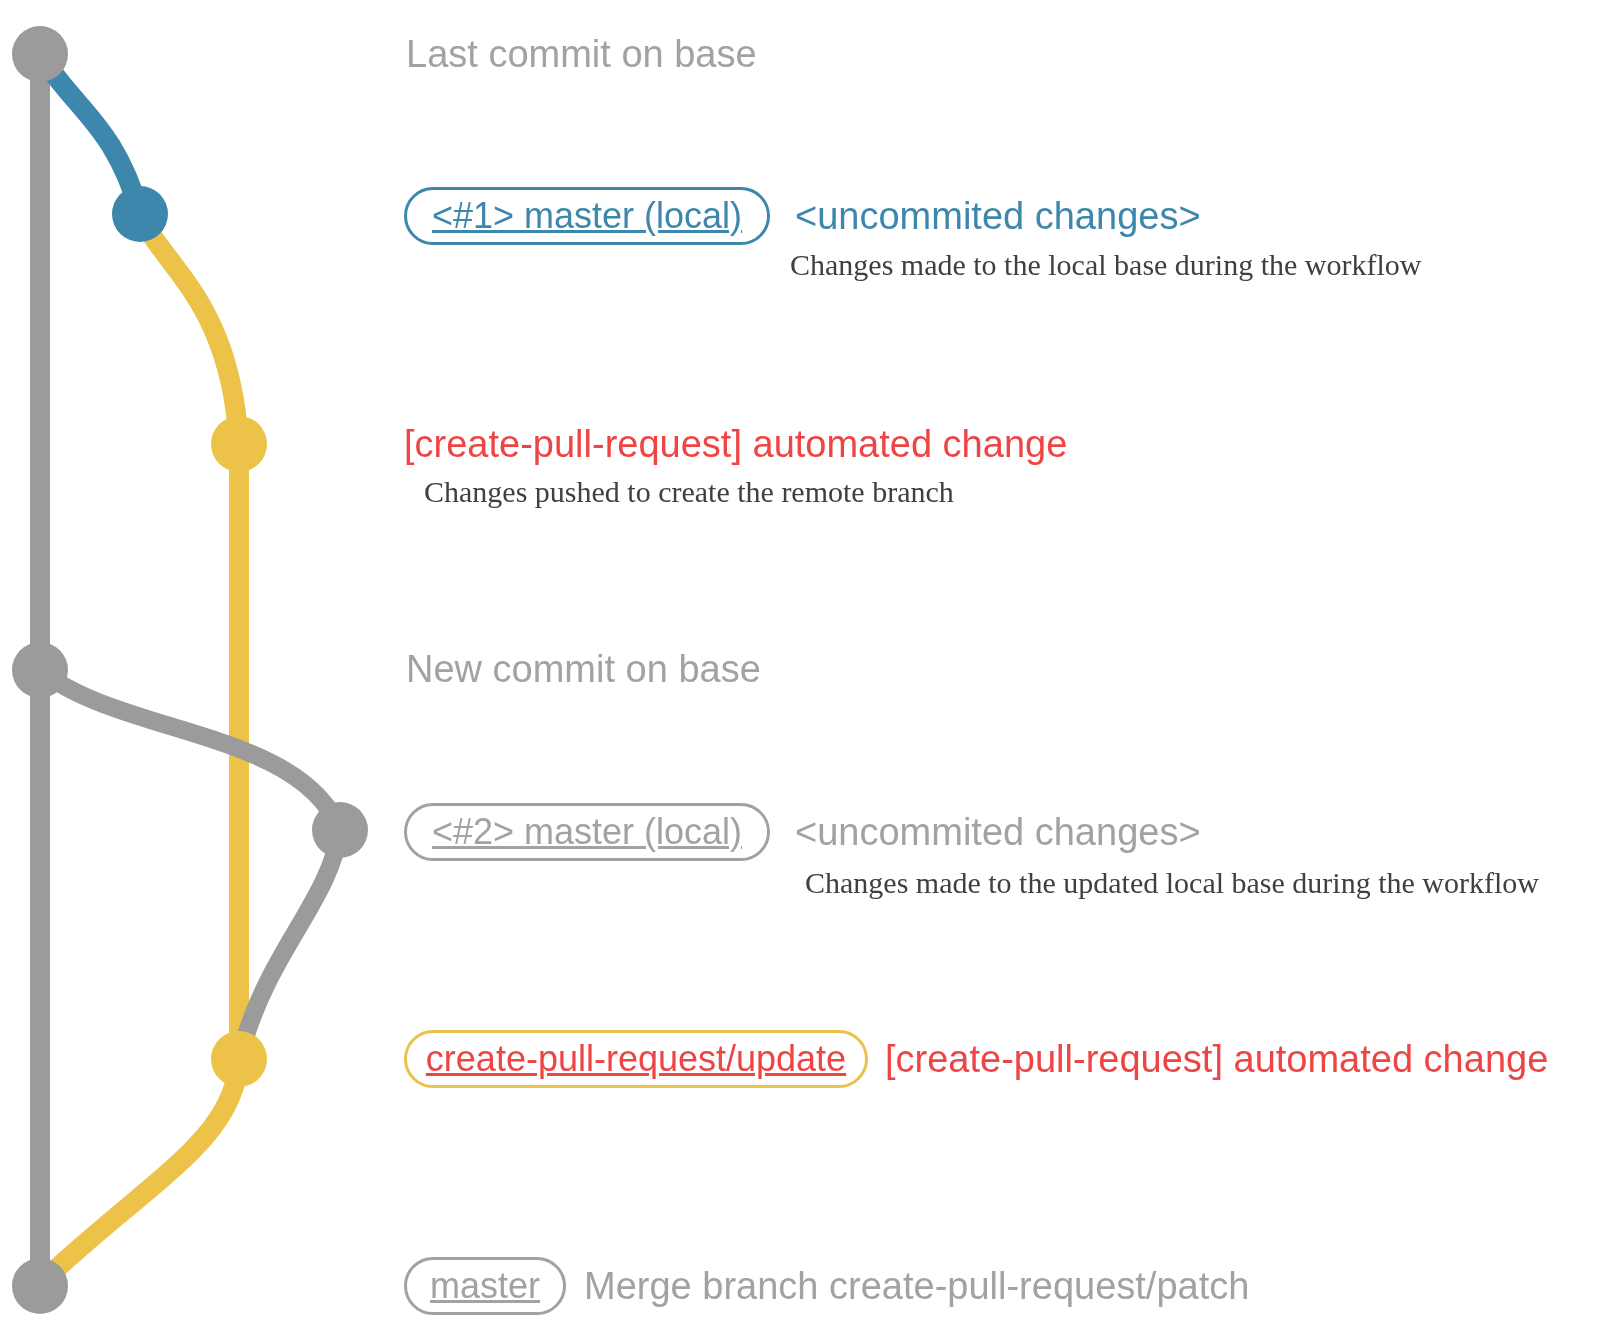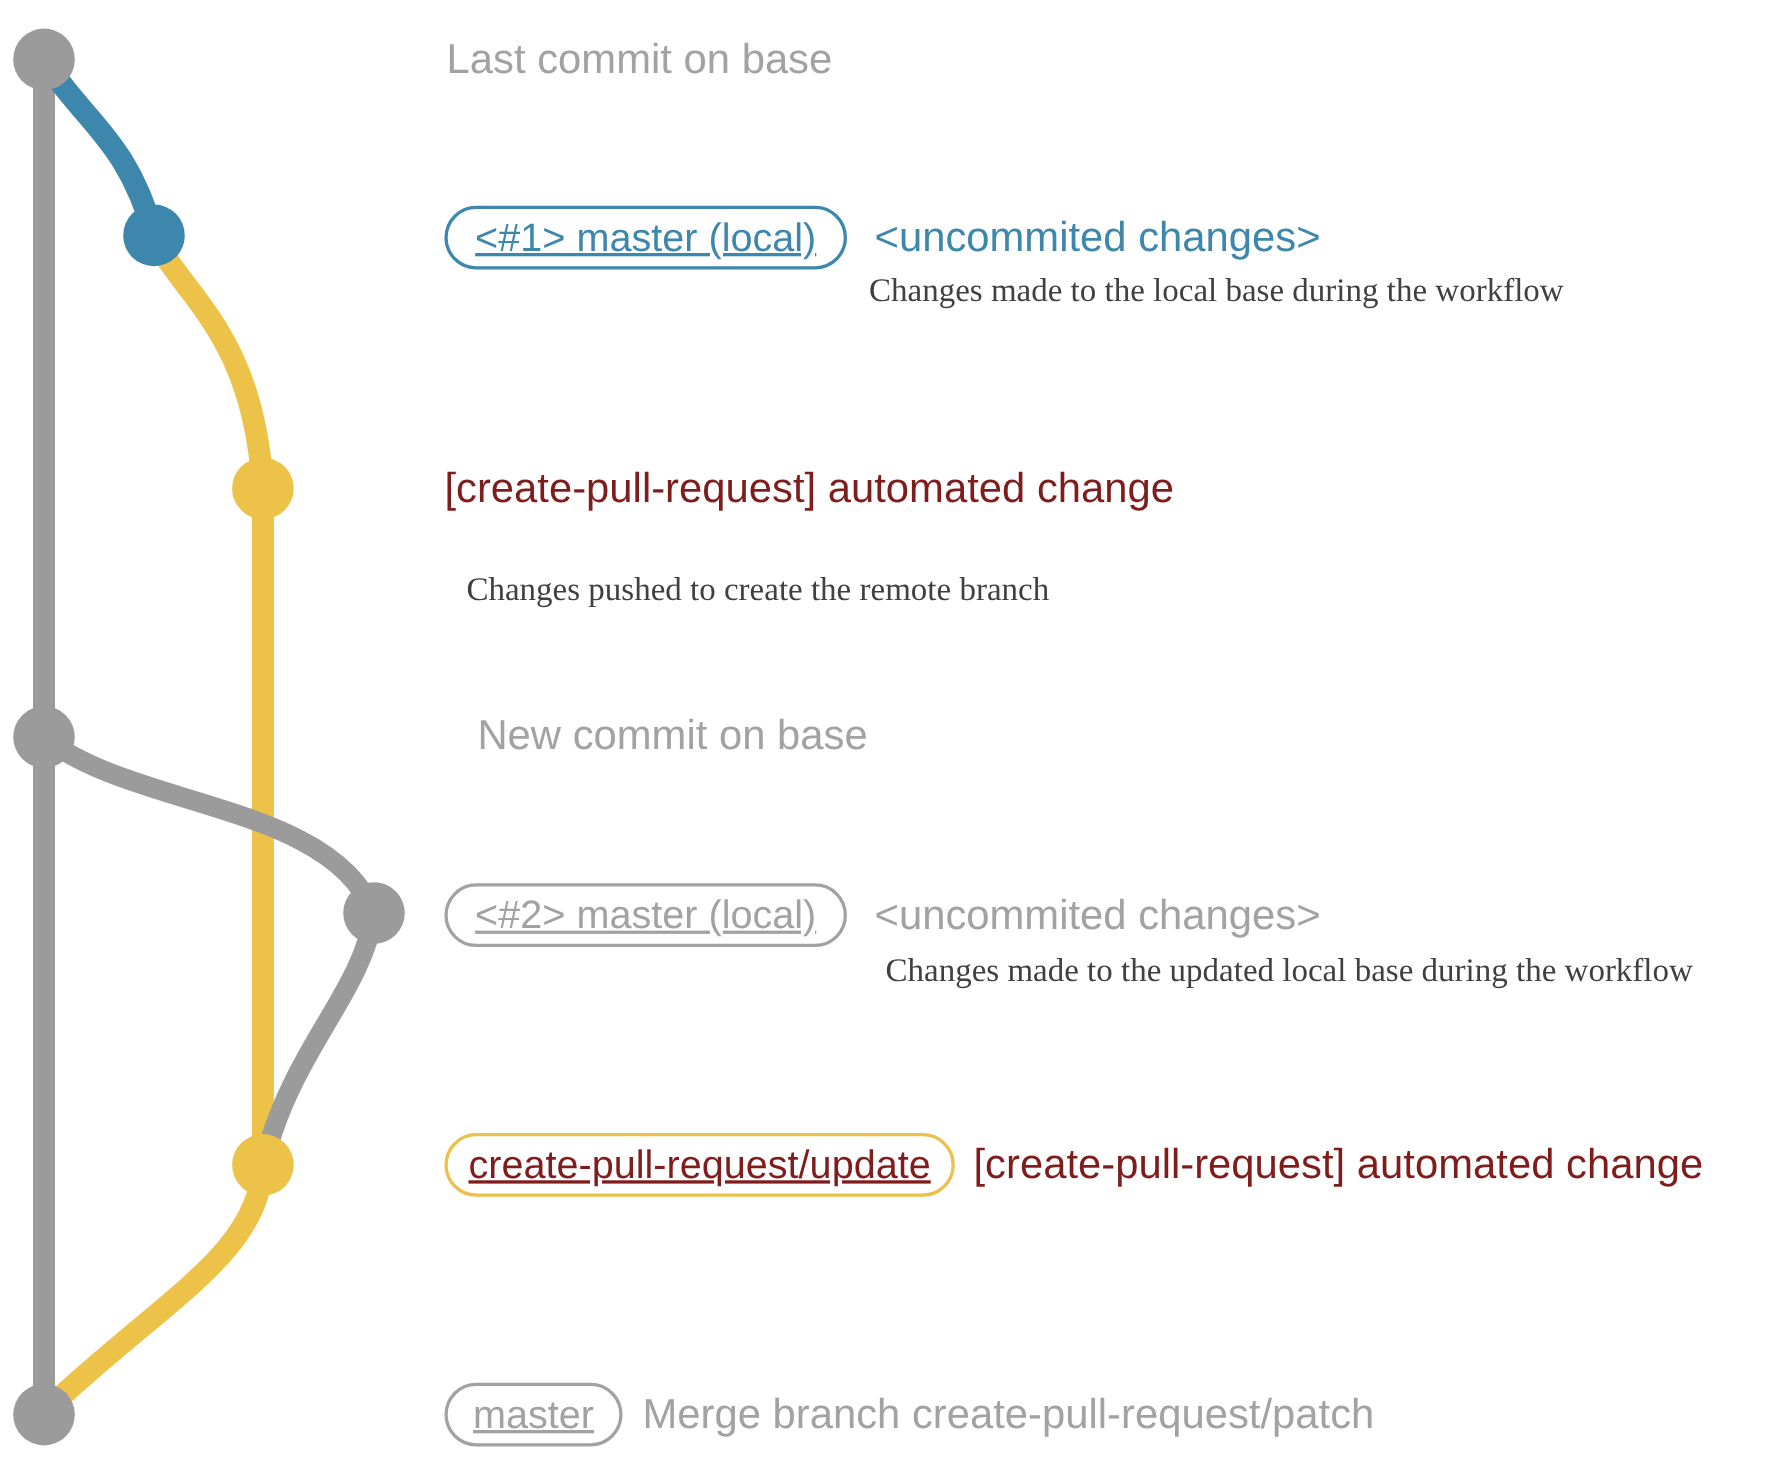--- a/index.html
+++ b/index.html
@@ -40,21 +40,21 @@
     display: flex;
     align-items: center;
     justify-content: center;
     font-size: 36px;
     white-space: nowrap;
     transform: translateY(-50%);
     background: #ffffff;
     text-decoration: underline;
   }
   .c-blue   { color: #3d87ac; border-color: #3d87ac; }
-  .c-yellow { color: #7f1d1d; border-color: #ebc14a; }
+  .c-yellow { color: #ef4444; border-color: #ebc14a; }
   .c-gray   { color: #a2a2a2; border-color: #a2a2a2; }
 </style>
 </head>
 <body>
 
 <div id="canvas">
 
   <svg id="graph-svg" viewBox="0 0 420 1344" aria-hidden="true">
 
     <path d="M 40 54 L 40 1286" fill="none" stroke-width="20" stroke="#9b9b9b"></path>
@@ -80,23 +80,23 @@
     <circle cx="239" cy="1059" r="28" fill="#ecc248"></circle>
   </svg>
 
   <div class="sans-label c-gray" style="left:406px; top:55px;text-align:center;">Last commit on base</div>
 
   <div class="badge c-blue" style="left:404px; top:216px; width:366px;">&lt;#1&gt; master (local)</div>
   <div class="sans-label c-blue" style="left:795px; top:217px;">&lt;uncommited changes&gt;</div>
   <div class="serif-label" style="left:790px; top:265px;">Changes made to the local base during the workflow</div>
 
   <div class="sans-label c-yellow" style="left:404px; top:445px;">[create-pull-request] automated change</div>
-  <div class="serif-label" style="left:424px; top:492px;margin-top:44px;">Changes pushed to create the remote branch</div>
+  <div class="serif-label" style="left:424px; top:492px;">Changes pushed to create the remote branch</div>
 
-  <div class="sans-label c-gray" style="left:406px; top:670px;margin-left:28px;">New commit on base</div>
+  <div class="sans-label c-gray" style="left:406px; top:670px;">New commit on base</div>
 
   <div class="badge c-gray" style="left:404px; top:832px; width:366px;">&lt;#2&gt; master (local)</div>
   <div class="sans-label c-gray" style="left:795px; top:833px;">&lt;uncommited changes&gt;</div>
   <div class="serif-label" style="left:805px; top:883px;">Changes made to the updated local base during the workflow</div>
 
   <div class="badge c-yellow" style="left:404px; top:1059px; width:464px;">create-pull-request/update</div>
   <div class="sans-label c-yellow" style="left:885px; top:1060px;">[create-pull-request] automated change</div>
 
   <div class="badge c-gray" style="left:404px; top:1286px; width:162px;">master</div>
   <div class="sans-label c-gray" style="left:584px; top:1287px;">Merge branch create-pull-request/patch</div>

